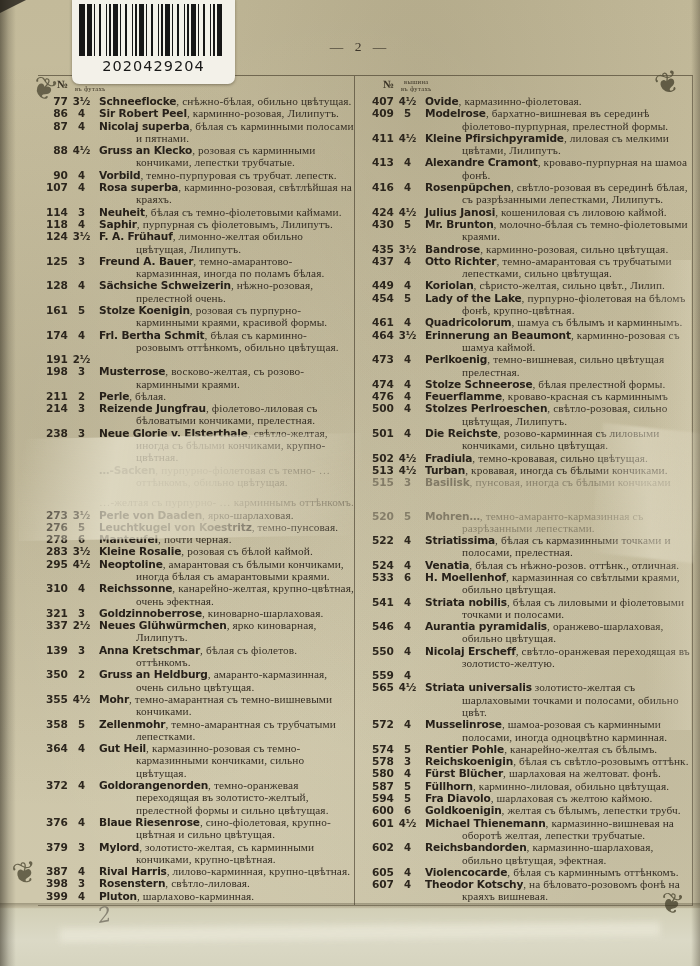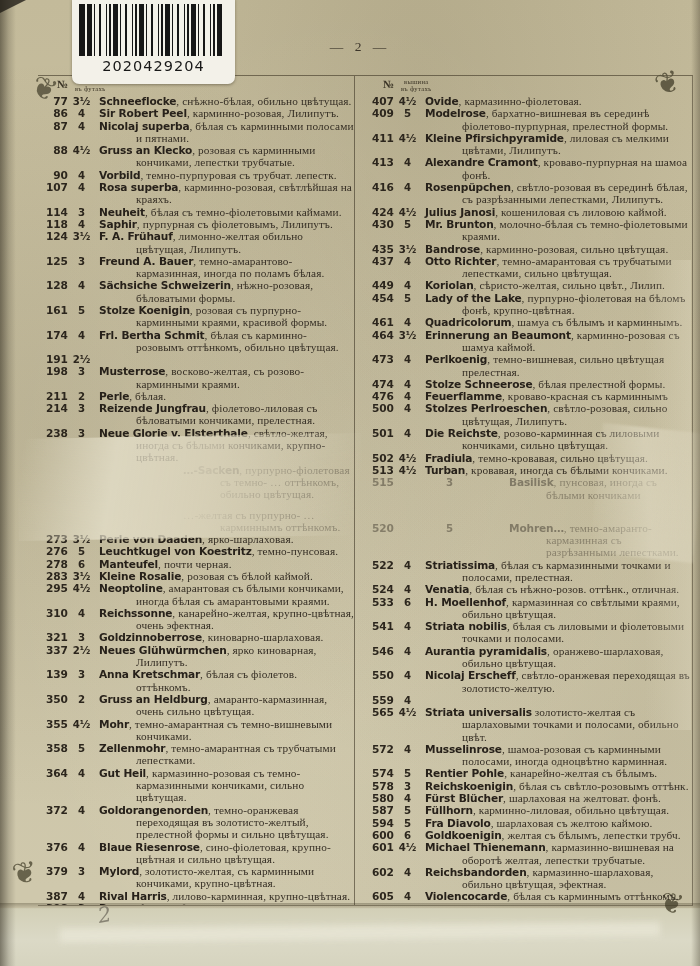--- a/index.html
+++ b/index.html
@@ -67,21 +67,21 @@
 
   .row{display:flex;align-items:baseline;}
   .no{width:30px;flex:none;text-align:right;
     font-family:"DejaVu Sans", sans-serif;font-weight:700;font-size:10.6px;color:#2c261d;}
   .h{width:25px;flex:none;text-align:center;padding-left:1px;
     font-family:"DejaVu Sans", sans-serif;font-weight:700;font-size:10.2px;color:#2c261d;}
   .tx{flex:1;font-size:11.3px;line-height:12.3px;letter-spacing:.1px;
     padding-left:42px;text-indent:-37px;color:#362f25;}
   .nm{font-family:"DejaVu Sans", sans-serif;font-weight:700;font-size:10.6px;
     letter-spacing:-.15px;color:#27211a;}
-  .row.faded{opacity:.42;filter:blur(.3px);gap:42px;}
+  .row.faded{opacity:.42;filter:blur(.3px);}
 
   
   .crease-left{position:absolute;left:18px;top:436px;width:344px;height:102px;z-index:15;
     background:linear-gradient(100deg, rgba(226,220,198,0) 2%, rgba(231,226,205,.72) 28%,
       rgba(219,212,188,.8) 55%, rgba(226,220,198,.25) 80%, rgba(226,220,198,0) 97%);
     transform:rotate(-1deg);pointer-events:none;filter:blur(.6px);}
   .crease-right{position:absolute;left:596px;top:428px;width:104px;height:130px;z-index:15;
     background:linear-gradient(80deg, rgba(228,222,200,0), rgba(228,222,200,.55) 50%, rgba(228,222,200,.15));
     transform:rotate(6deg);pointer-events:none;filter:blur(1px);}
   .crease-edge{position:absolute;left:645px;top:260px;width:46px;height:470px;z-index:14;
@@ -169,21 +169,21 @@
     <span class="tx"><b class="nm">F. A. Frühauf</b><span class="ds">, лимонно-желтая обильно цвѣтущая, Лилипутъ.</span></span>
   </div>
         <div class="row">
     <span class="no">125</span>
     <span class="h">3</span>
     <span class="tx"><b class="nm">Freund A. Bauer</b><span class="ds">, темно-амарантово-кармазинная, иногда по поламъ бѣлая.</span></span>
   </div>
         <div class="row">
     <span class="no">128</span>
     <span class="h">4</span>
-    <span class="tx"><b class="nm">Sächsiche Schweizerin</b><span class="ds">, нѣжно-розовая, бѣловатыми формы.</span></span>
+    <span class="tx"><b class="nm">Sächsiche Schweizerin</b><span class="ds">, нѣжно-розовая, прелестной очень.</span></span>
   </div>
         <div class="row">
     <span class="no">161</span>
     <span class="h">5</span>
     <span class="tx"><b class="nm">Stolze Koenigin</b><span class="ds">, розовая съ пурпурно-карминными краями, красивой формы.</span></span>
   </div>
         <div class="row">
     <span class="no">174</span>
     <span class="h">4</span>
     <span class="tx"><b class="nm">Frl. Bertha Schmit</b><span class="ds">, бѣлая съ карминно-розовымъ оттѣнкомъ, обильно цвѣтущая.</span></span>

